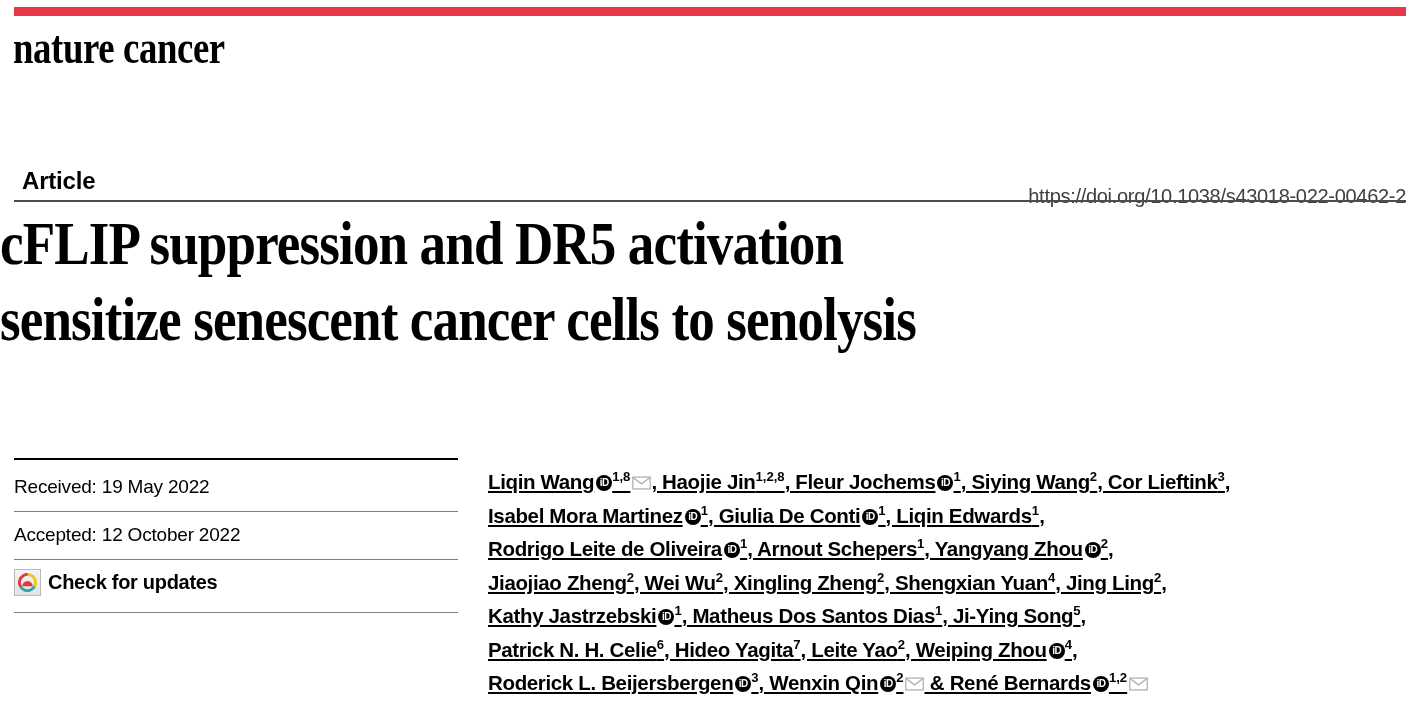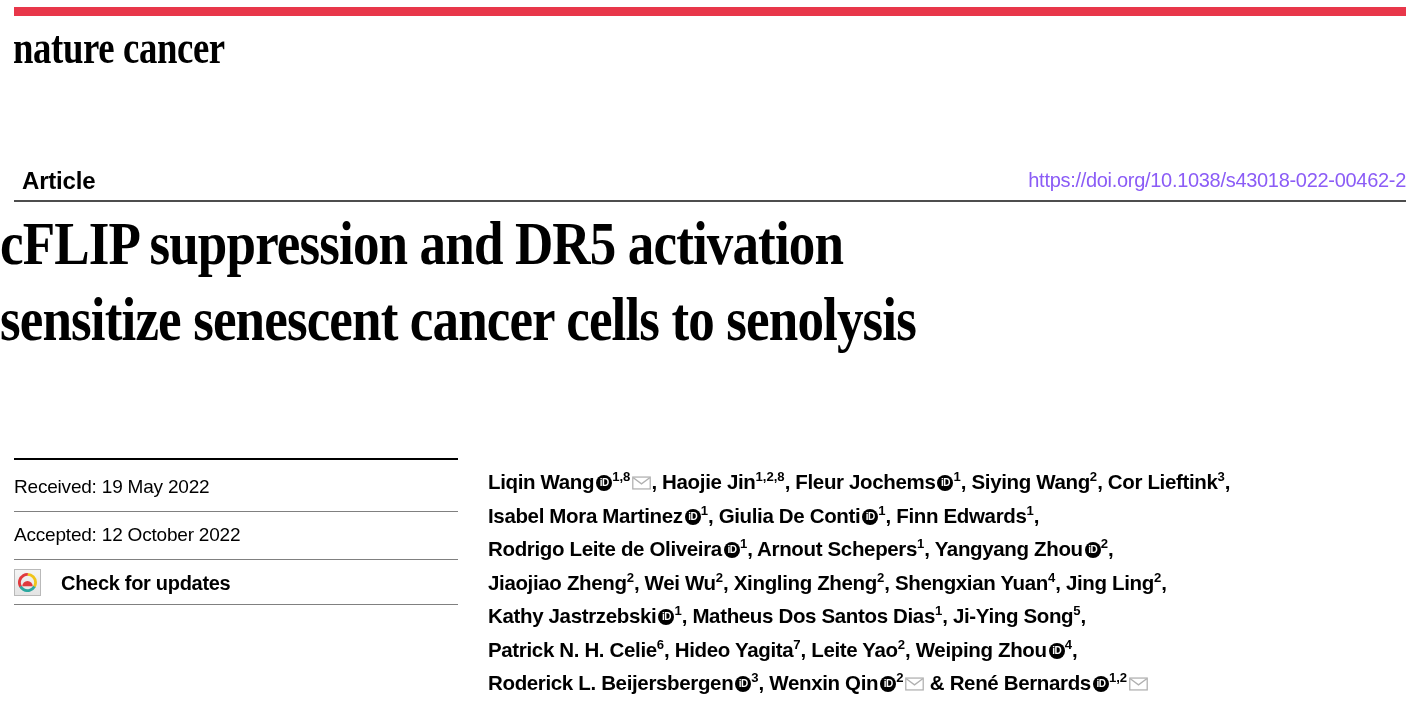--- a/index.html
+++ b/index.html
@@ -56,24 +56,24 @@
     left: 8px;
     top: 0;
     font-size: 24px;
     font-weight: 700;
     letter-spacing: -0.2px;
     line-height: 30px;
   }
   .doi-link {
     position: absolute;
     right: 0;
-    top: 0;
+    top: 16px;
     font-size: 20px;
     font-weight: 400;
-    color: #8b5cf6;
+    color: #404040;
     text-decoration: none;
     letter-spacing: -0.3px;
     line-height: 28px;
     margin-left: 13px;
   }
   .rule-main {
     position: absolute;
     left: 14px;
     top: 200px;
     width: 1392px;
@@ -126,24 +126,24 @@
     line-height: 26px;
     letter-spacing: -0.2px;
   }
   .meta-item.serif {
     font-family: "Liberation Serif", serif;
     font-size: 20px;
     letter-spacing: 0;
   }
   .meta-item.updates {
     display: flex;
-    align-items: center;
-    gap: 20px;
+    align-items: flex-start;
+    gap: 7px;
     padding-top: 9px;
-    padding-bottom: 8px;
+    padding-bottom: 16px;
   }
   .updates-label {
     font-size: 20px;
     font-weight: 700;
     letter-spacing: -0.3px;
   }
 
   
   .crossmark {
     width: 25px;
@@ -163,20 +163,21 @@
     top: 465px;
     width: 925px;
     font-size: 20.5px;
     font-weight: 700;
     line-height: 33.5px;
     letter-spacing: -0.35px;
   }
   .authors .aline {
     display: block;
     white-space: nowrap;
+    text-decoration: underline;
   }
   sup {
     font-size: 0.64em;
     vertical-align: super;
     line-height: 0;
     font-weight: 700;
     letter-spacing: 0;
   }
   .orcid {
     display: inline-block;
@@ -246,21 +247,21 @@
   </div>
 </div>
 
 <div class="authors">
 
   <span class="aline"><span>Liqin Wang</span><span class="orcid"></span><sup>1,8</sup><span class="envelope"><svg width="19" height="14" viewBox="0 0 24 17">
           <rect x="1" y="1" width="22" height="15" fill="#fff" stroke="#b0b0b0" stroke-width="1.6"></rect>
           <path d="M1.6 1.8 L12 9.6 L22.4 1.8" fill="none" stroke="#b0b0b0" stroke-width="1.6"></path>
         </svg></span><span>, Haojie Jin</span><sup>1,2,8</sup><span>, Fleur Jochems</span><span class="orcid"></span><sup>1</sup><span>, Siying Wang</span><sup>2</sup><span>, Cor Lieftink</span><sup>3</sup><span>,</span></span>
 
-  <span class="aline"><span>Isabel Mora Martinez</span><span class="orcid"></span><sup>1</sup><span>, Giulia De Conti</span><span class="orcid"></span><sup>1</sup><span>, Finn Edwards</span><sup>1</sup><span>,</span></span>
+  <span class="aline"><span>Isabel Mora Martinez</span><span class="orcid"></span><sup>1</sup><span>, Giulia De Conti</span><span class="orcid"></span><sup>1</sup><span>, Liqin Edwards</span><sup>1</sup><span>,</span></span>
 
   <span class="aline"><span>Rodrigo Leite de Oliveira</span><span class="orcid"></span><sup>1</sup><span>, Arnout Schepers</span><sup>1</sup><span>, Yangyang Zhou</span><span class="orcid"></span><sup>2</sup><span>,</span></span>
 
   <span class="aline"><span>Jiaojiao Zheng</span><sup>2</sup><span>, Wei Wu</span><sup>2</sup><span>, Xingling Zheng</span><sup>2</sup><span>, Shengxian Yuan</span><sup>4</sup><span>, Jing Ling</span><sup>2</sup><span>,</span></span>
 
   <span class="aline"><span>Kathy Jastrzebski</span><span class="orcid"></span><sup>1</sup><span>, Matheus Dos Santos Dias</span><sup>1</sup><span>, Ji-Ying Song</span><sup>5</sup><span>,</span></span>
 
   <span class="aline"><span>Patrick N. H. Celie</span><sup>6</sup><span>, Hideo Yagita</span><sup>7</sup><span>, Leite Yao</span><sup>2</sup><span>, Weiping Zhou</span><span class="orcid"></span><sup>4</sup><span>,</span></span>
 
   <span class="aline"><span>Roderick L. Beijersbergen</span><span class="orcid"></span><sup>3</sup><span>, Wenxin Qin</span><span class="orcid"></span><sup>2</sup><span class="envelope"><svg width="19" height="14" viewBox="0 0 24 17">

